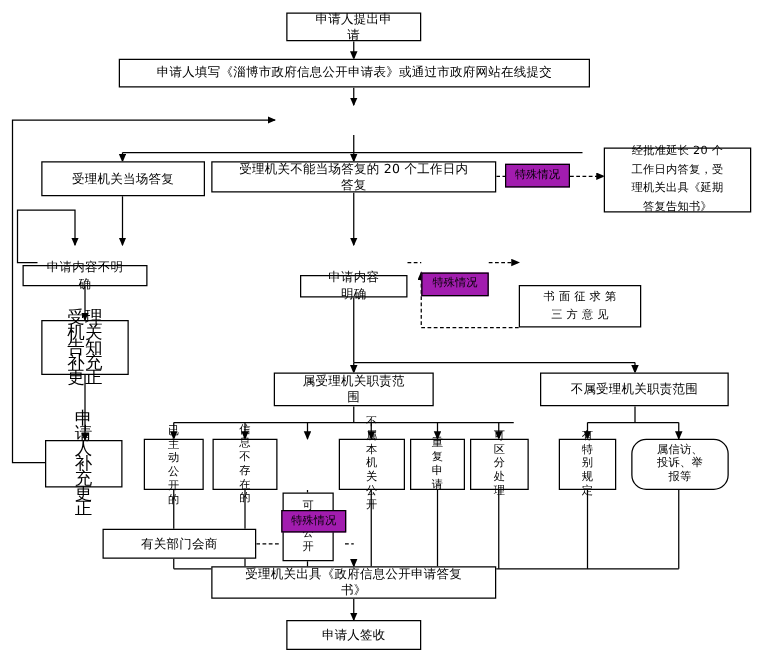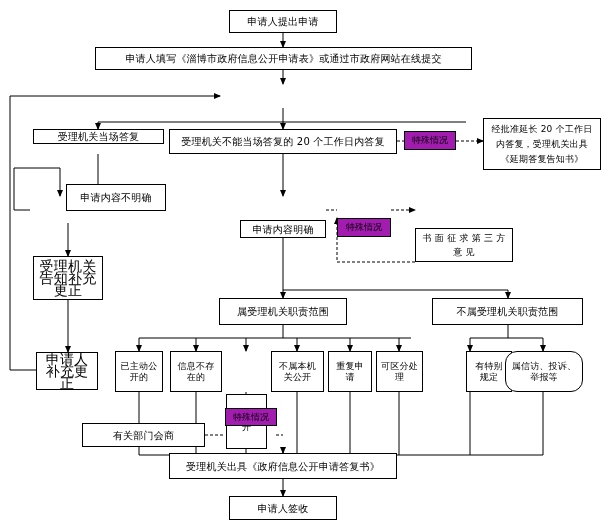--- a/index.html
+++ b/index.html
@@ -16,21 +16,21 @@
     border:1px solid #000;
     background:#fff;
     display:flex;
     align-items:center;
     justify-content:center;
     text-align:center;
     font-size:10px;
     line-height:13px;
     color:#000;
     letter-spacing:0.2px;
-    padding:1px 4px;
+    padding:1px 18px;
     z-index:3;
   }
   .node.small{font-size:14px;line-height:12px;}
   .node.tiny{font-size:9px;line-height:11px;}
   .label{
     position:absolute;
     box-sizing:border-box;
     border:1px solid #000;
     background:#a21caf;
     font-size:9px;
@@ -127,27 +127,27 @@
 
       <path d="M283,479 L283,496" marker-end="url(#ah)"></path>
     </g>
   </svg>
 
   <div class="node" style="left:229px;top:10px;width:108px;height:23px;">申请人提出申请</div>
 
   <div class="node" style="left:95px;top:47px;width:377px;height:23px;">申请人填写《淄博市政府信息公开申请表》或通过市政府网站在线提交</div>
 
 
-  <div class="node" style="left:33px;top:129px;width:131px;height:15px;">受理机关当场答复</div>
+  <div class="node" style="left:33px;top:129px;width:131px;height:28px;">受理机关当场答复</div>
 
   <div class="node" style="left:169px;top:129px;width:228px;height:25px;">受理机关不能当场答复的 20 个工作日内答复</div>
 
   <div class="node tiny" style="left:483px;top:118px;width:118px;height:52px;line-height:15px;">经批准延长 20 个工作日内答复，受理机关出具《延期答复告知书》</div>
 
-  <div class="node" style="left:18px;top:184px;width:100px;height:27px;margin-left:48px;">申请内容不明确</div>
+  <div class="node" style="left:18px;top:212px;width:100px;height:17px;">申请内容不明确</div>
 
   <div class="node" style="left:240px;top:196px;width:86px;height:18px;margin-top:24px;">申请内容明确</div>
 
   <div class="node tiny" style="left:415px;top:228px;width:98px;height:34px;line-height:14px;">书 面 征 求 第 三 方 意 见</div>
 
   <div class="node small" style="left:33px;top:256px;width:70px;height:44px;">受理机关告知补充更正</div>
 
   <div class="node small" style="left:36px;top:352px;width:62px;height:38px;">申请人补充更正</div>
 
   <div class="node" style="left:219px;top:298px;width:128px;height:27px;">属受理机关职责范围</div>
@@ -159,21 +159,21 @@
   <div class="node tiny" style="left:170px;top:351px;width:52px;height:41px;">信息不存在的</div>
 
   <div class="node tiny" style="left:226px;top:351px;width:41px;height:55px;margin-top:43px;">可以公开</div>
 
   <div class="node tiny" style="left:271px;top:351px;width:53px;height:41px;">不属本机关公开</div>
 
   <div class="node tiny" style="left:328px;top:351px;width:44px;height:41px;">重复申请</div>
 
   <div class="node tiny" style="left:376px;top:351px;width:47px;height:41px;">可区分处理</div>
 
-  <div class="node tiny" style="left:466px;top:351px;width:46px;height:41px;">有特别规定</div>
+  <div class="node tiny" style="left:447px;top:351px;width:46px;height:41px;font-family:Liberation Mono, monospace;">有特别规定</div>
 
   <div class="node tiny" style="left:505px;top:351px;width:78px;height:41px;border-radius:12px;">属信访、投诉、举报等</div>
 
   <div class="node" style="left:82px;top:423px;width:123px;height:24px;">有关部门会商</div>
 
   <div class="node" style="left:169px;top:453px;width:228px;height:26px;">受理机关出具《政府信息公开申请答复书》</div>
 
   <div class="node" style="left:229px;top:496px;width:108px;height:24px;">申请人签收</div>
 
   <div class="label" style="left:404px;top:131px;width:52px;height:19px;">特殊情况</div>

